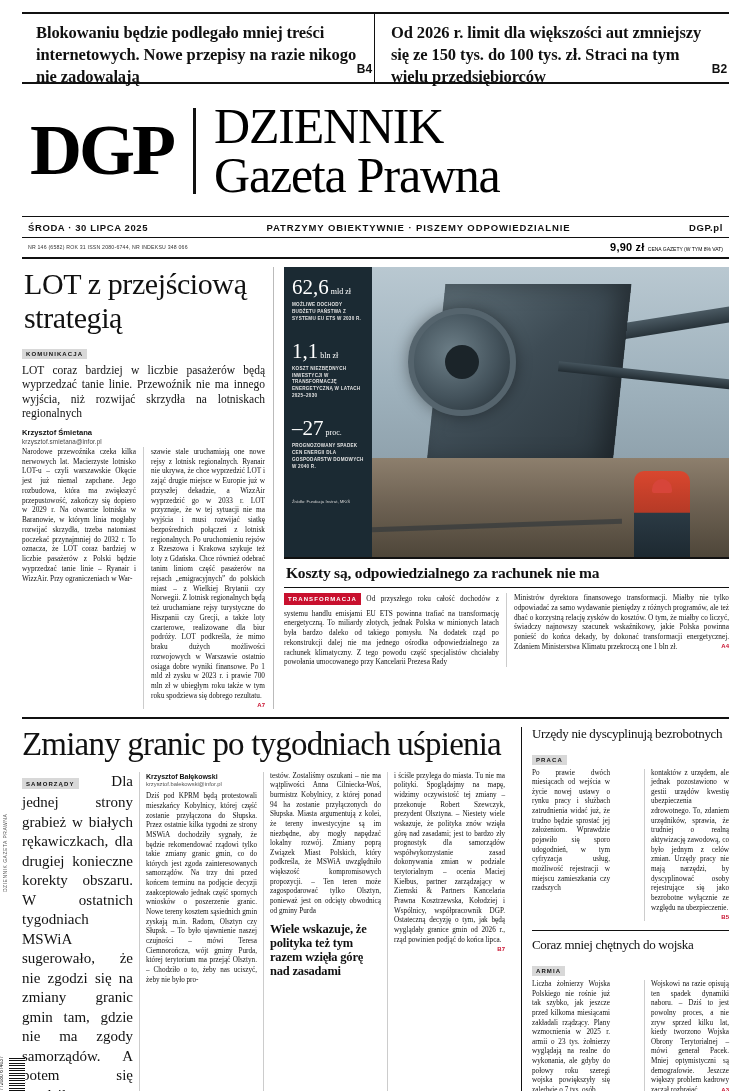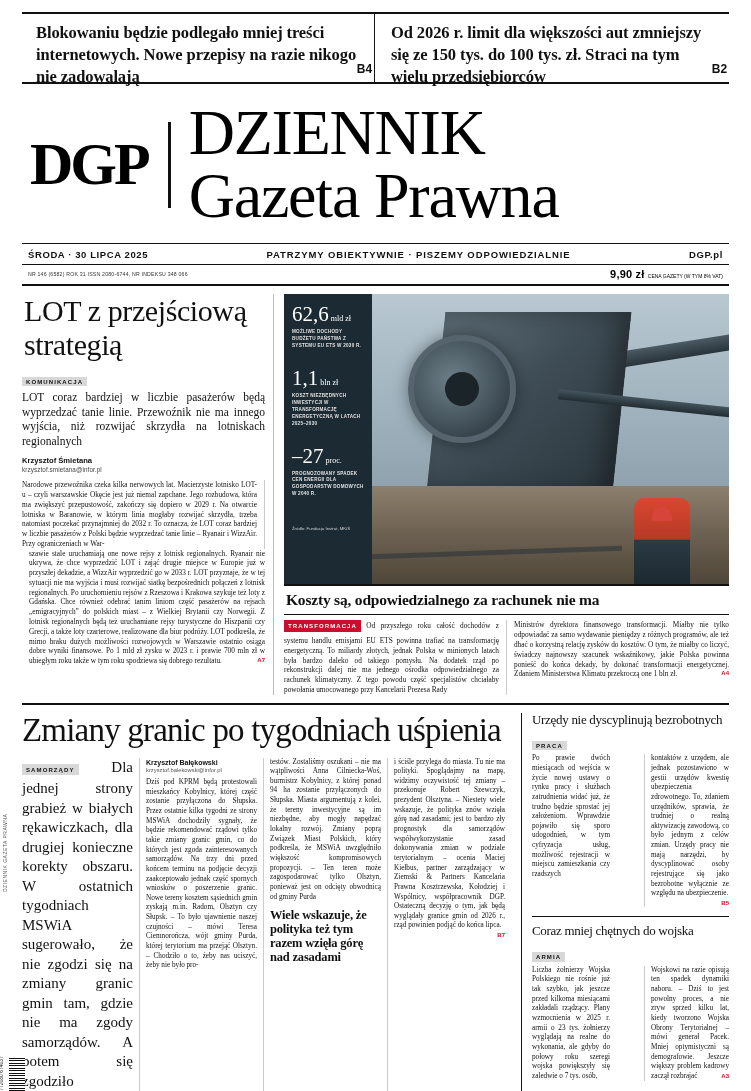--- a/index.html
+++ b/index.html
@@ -52,34 +52,34 @@
   .masthead {
     display: flex;
     align-items: center;
     padding-top: 18px;
     padding-bottom: 6px;
     padding-left: 8px;
   }
   .logo-dgp {
     font-family: "Liberation Serif", serif;
     font-weight: bold;
-    font-size: 60px;
+    font-size: 72px;
     letter-spacing: -3px;
     line-height: 0.85;
     color: #000;
   }
   .logo-divider {
     width: 3px;
     height: 86px;
     background: #111;
     margin: 0 18px 0 20px;
   }
   .logo-words {
     font-family: "Liberation Serif", serif;
-    font-size: 64px;
+    font-size: 50px;
     line-height: 0.98;
     letter-spacing: -1.2px;
     color: #000;
   }
   .logo-words div { white-space: nowrap; }
 
   
   .info-strip {
     display: flex;
     align-items: flex-end;
@@ -164,22 +164,20 @@
   }
   .byline .mail {
     font-weight: normal;
     font-size: 6.3px;
     color: #444;
     letter-spacing: 0.1px;
   }
 
   .two-cols {
     display: flex;
-    margin-top: 6px;
-    flex-direction: column;
   }
   .two-cols .c {
     flex: 1;
     font-family: "Liberation Serif", serif;
     font-size: 7.3px;
     line-height: 1.34;
     text-align: justify;
     hyphens: auto;
   }
   .two-cols .c:first-child { padding-right: 7px; border-right: 0.6px solid #ccc;}

